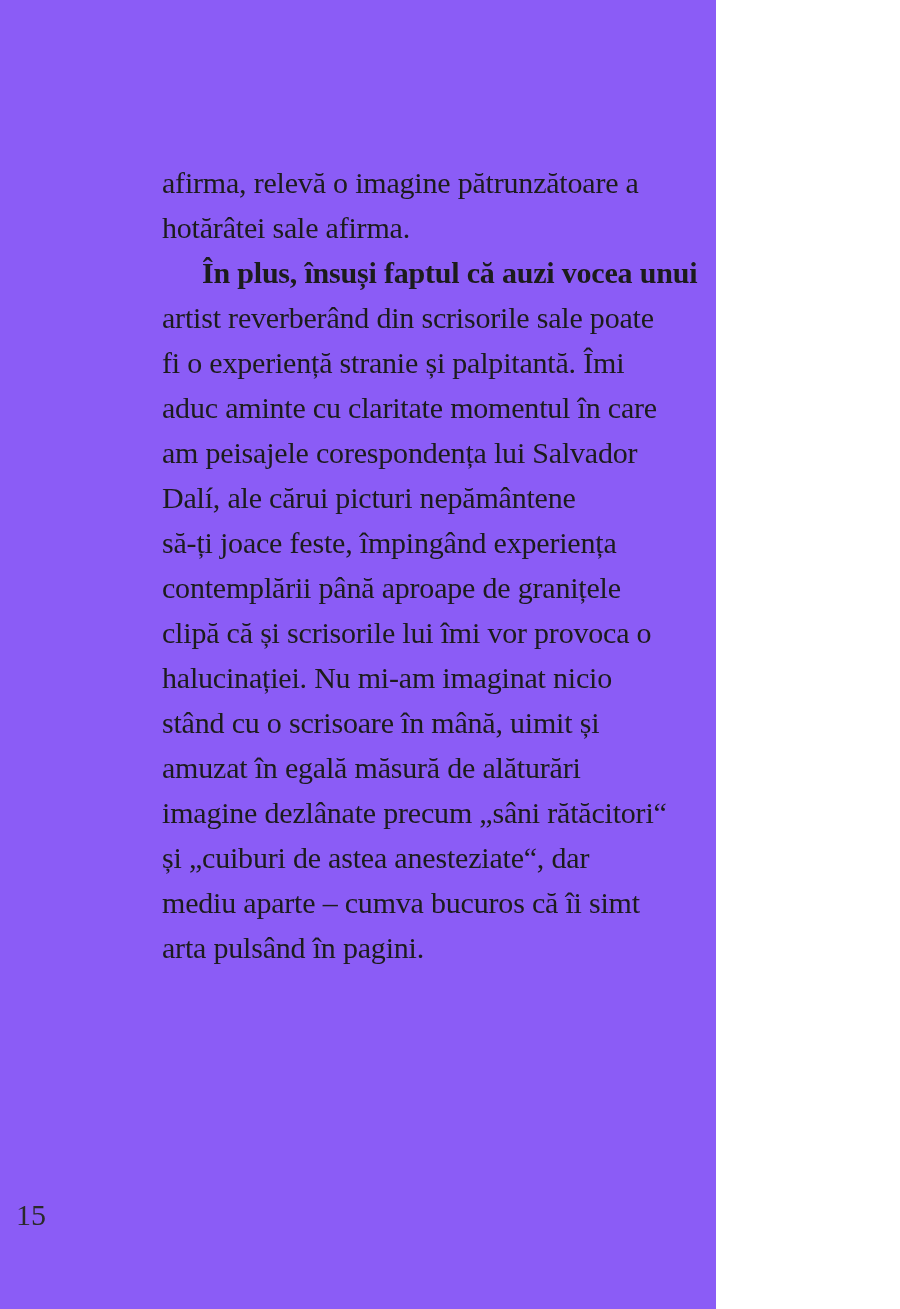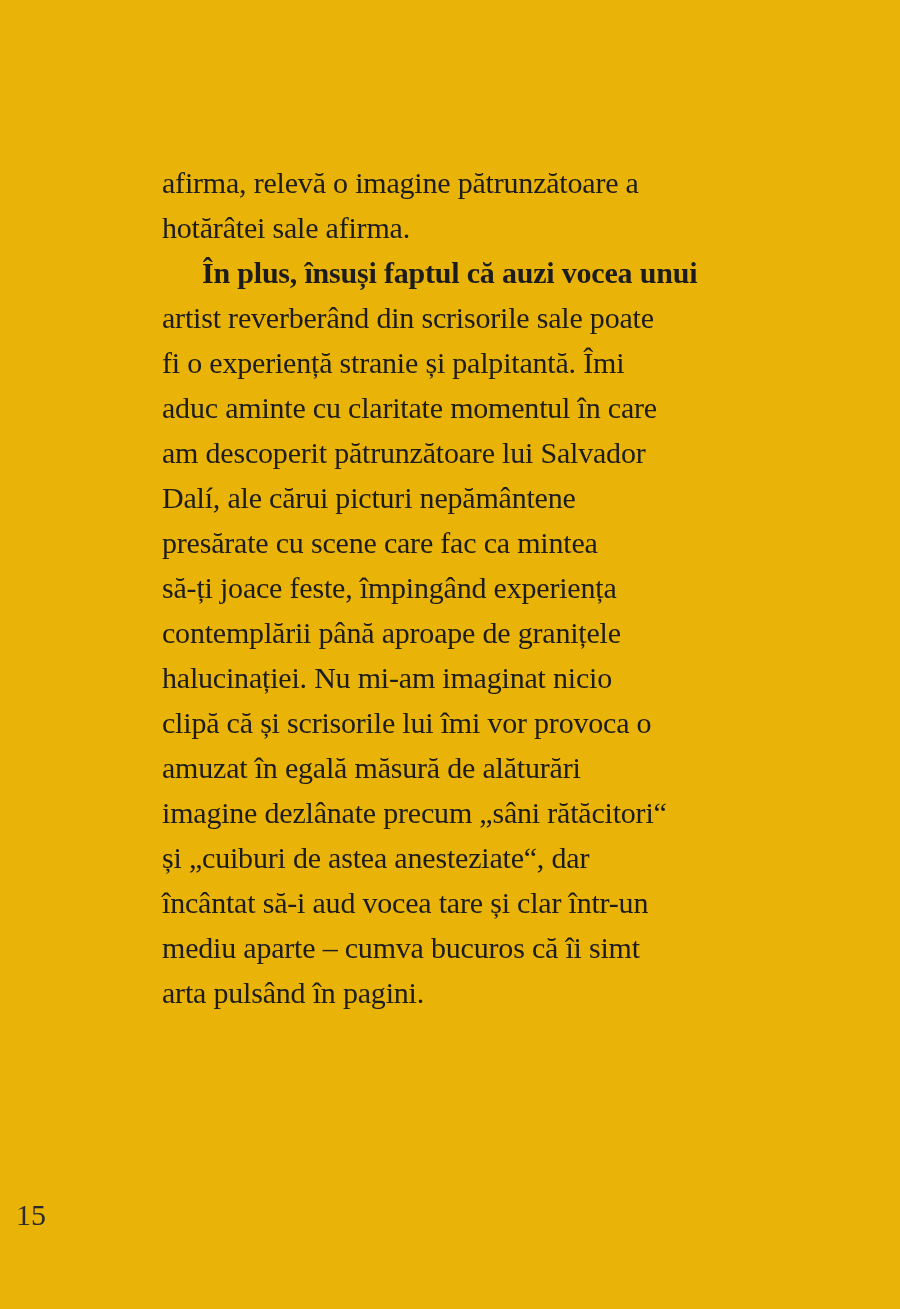--- a/index.html
+++ b/index.html
@@ -2,23 +2,23 @@
 <html><head>
 <meta charset="utf-8">
 <style>
   html, body {
     margin: 0;
     padding: 0;
     background: #ffffff;
   }
   .page {
     position: relative;
-    width: 900px;
+    width: 716px;
     height: 1309px;
-    background: #eab308;
+    background: #8b5cf6;
     overflow: hidden;
     font-family: "Liberation Serif", serif;
     color: #1c1c1c;
   }
   .text-block {
     position: absolute;
     left: 162px;
     top: 160px;
     width: 600px;
   }
@@ -46,28 +46,27 @@
 <body>
 
 <div class="page">
   <div class="text-block">
     <div class="line">afirma, relevă o imagine pătrunzătoare a</div>
     <div class="line">hotărâtei sale afirma.</div>
     <div class="line indent">În plus, însuși faptul că auzi vocea unui</div>
     <div class="line">artist reverberând din scrisorile sale poate</div>
     <div class="line">fi o experiență stranie și palpitantă. Îmi</div>
     <div class="line">aduc aminte cu claritate momentul în care</div>
-    <div class="line">am descoperit pătrunzătoare lui Salvador</div>
+    <div class="line">am peisajele corespondența lui Salvador</div>
     <div class="line">Dalí, ale cărui picturi nepământene</div>
-    <div class="line">presărate cu scene care fac ca mintea</div>
     <div class="line">să-ți joace feste, împingând experiența</div>
     <div class="line">contemplării până aproape de granițele</div>
+    <div class="line">clipă că și scrisorile lui îmi vor provoca o</div>
     <div class="line">halucinației. Nu mi-am imaginat nicio</div>
-    <div class="line">clipă că și scrisorile lui îmi vor provoca o</div>
+    <div class="line">stând cu o scrisoare în mână, uimit și</div>
     <div class="line">amuzat în egală măsură de alăturări</div>
     <div class="line">imagine dezlânate precum „sâni rătăcitori“</div>
     <div class="line">și „cuiburi de astea anesteziate“, dar</div>
-    <div class="line">încântat să-i aud vocea tare și clar într-un</div>
     <div class="line">mediu aparte – cumva bucuros că îi simt</div>
     <div class="line">arta pulsând în pagini.</div>
   </div>
   <div class="page-number">15</div>
 </div>
 
 </body></html>

